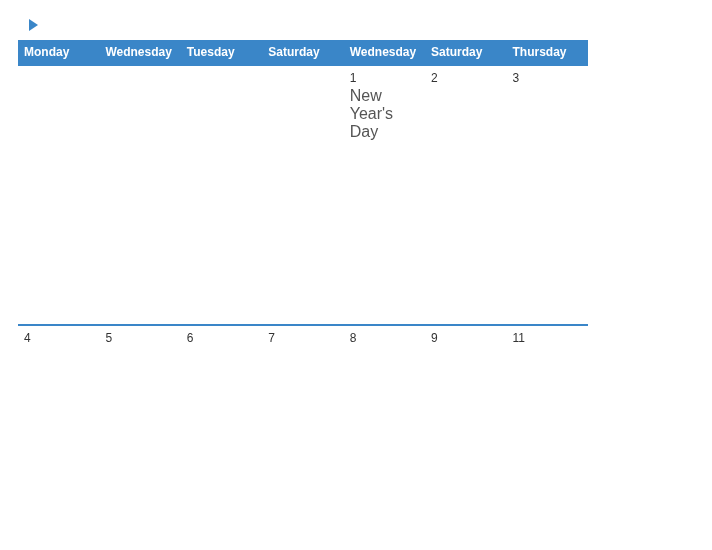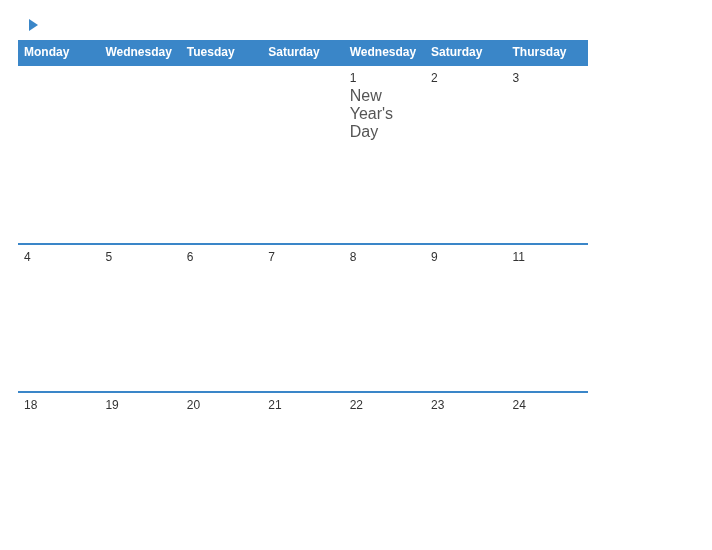--- a/index.html
+++ b/index.html
@@ -169,38 +169,15 @@
           <td>
             <span class="day-number">8</span>
           </td>
           <td>
             <span class="day-number">9</span>
           </td>
           <td>
             <span class="day-number">11</span>
           </td>
         </tr>
-        <tr>
-          <td>
-            <span class="day-number">18</span>
-          </td>
-          <td>
-            <span class="day-number">19</span>
-          </td>
-          <td>
-            <span class="day-number">20</span>
-          </td>
-          <td>
-            <span class="day-number">21</span>
-          </td>
-          <td>
-            <span class="day-number">22</span>
-          </td>
-          <td>
-            <span class="day-number">23</span>
-          </td>
-          <td>
-            <span class="day-number">24</span>
-          </td>
-        </tr>
       </tbody>
   </table>
 </div>
 
 </body></html>

